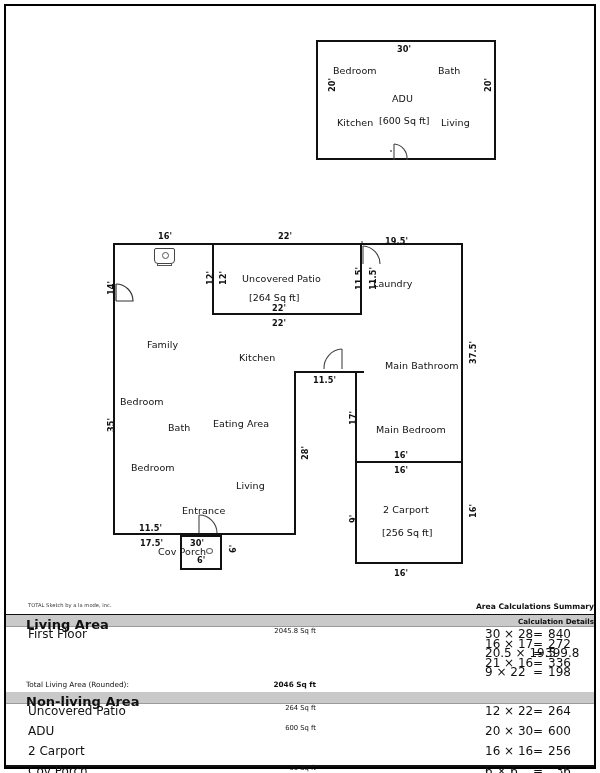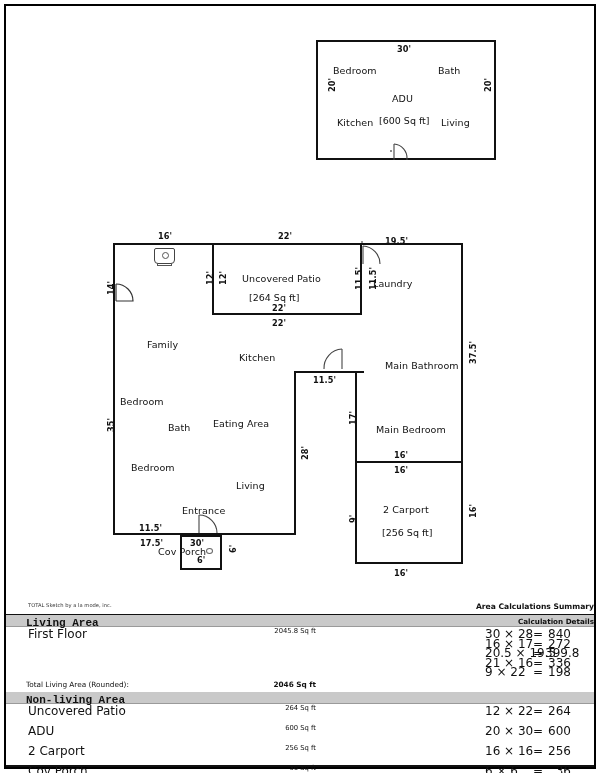--- a/index.html
+++ b/index.html
@@ -138,22 +138,21 @@
     background: #c9c9c9;
     height: 11px;
     position: relative;
     border-bottom: 0.6px solid #9a9a9a;
   }
   .section-row .s-left {
     position: absolute;
     left: 20px;
     top: 1.5px;
     font-weight: bold;
-    font-size: 11px;
-    font-family: Liberation Mono, monospace;
+    font-size: 13px;
   }
   .section-row .s-center {
     position: absolute;
     left: 0; right: 0;
     top: 1.5px;
     text-align: right;
     font-weight: bold;
     font-size: 7.2px;
   }
   .data-row {
@@ -439,21 +438,20 @@
       <span class="d-area">600 Sq ft</span>
       <span class="d-calc">
         <span class="calcline">
           <span class="c-expr">20 × 30</span><span class="c-eq">=</span><span class="c-val">600</span>
         </span>
       </span>
     </div>
 
     <div class="data-row" style="height:20px;">
       <span class="d-name">2 Carport</span>
-      <span class="d-area">256 Sq ft</span>
       <span class="d-calc">
         <span class="calcline">
           <span class="c-expr">16 × 16</span><span class="c-eq">=</span><span class="c-val">256</span>
         </span>
       </span>
     </div>
 
     <div class="data-row" style="height:20px;">
       <span class="d-name">Cov Porch</span>
       <span class="d-area">36 Sq ft</span>

